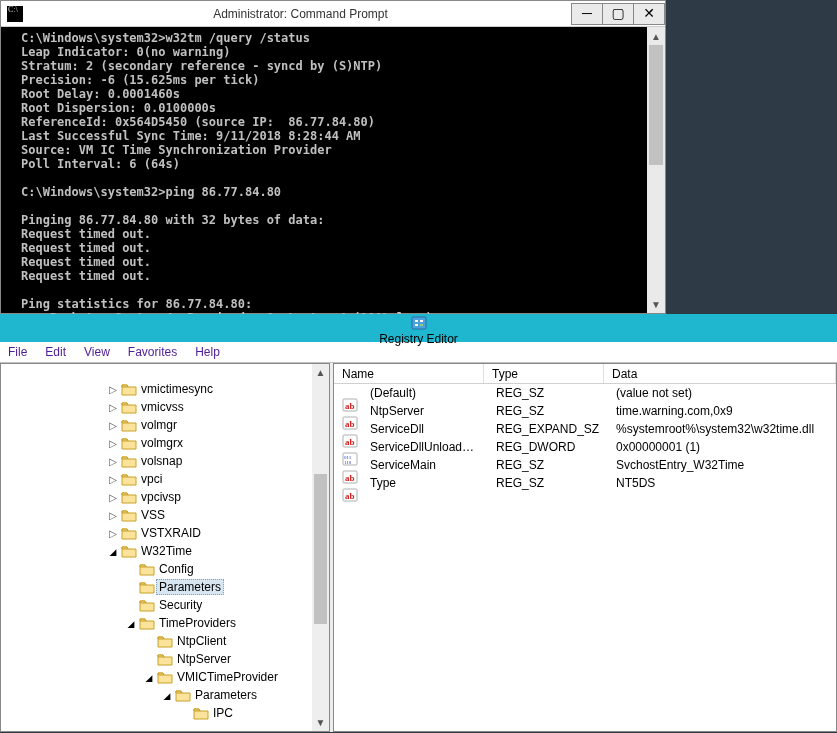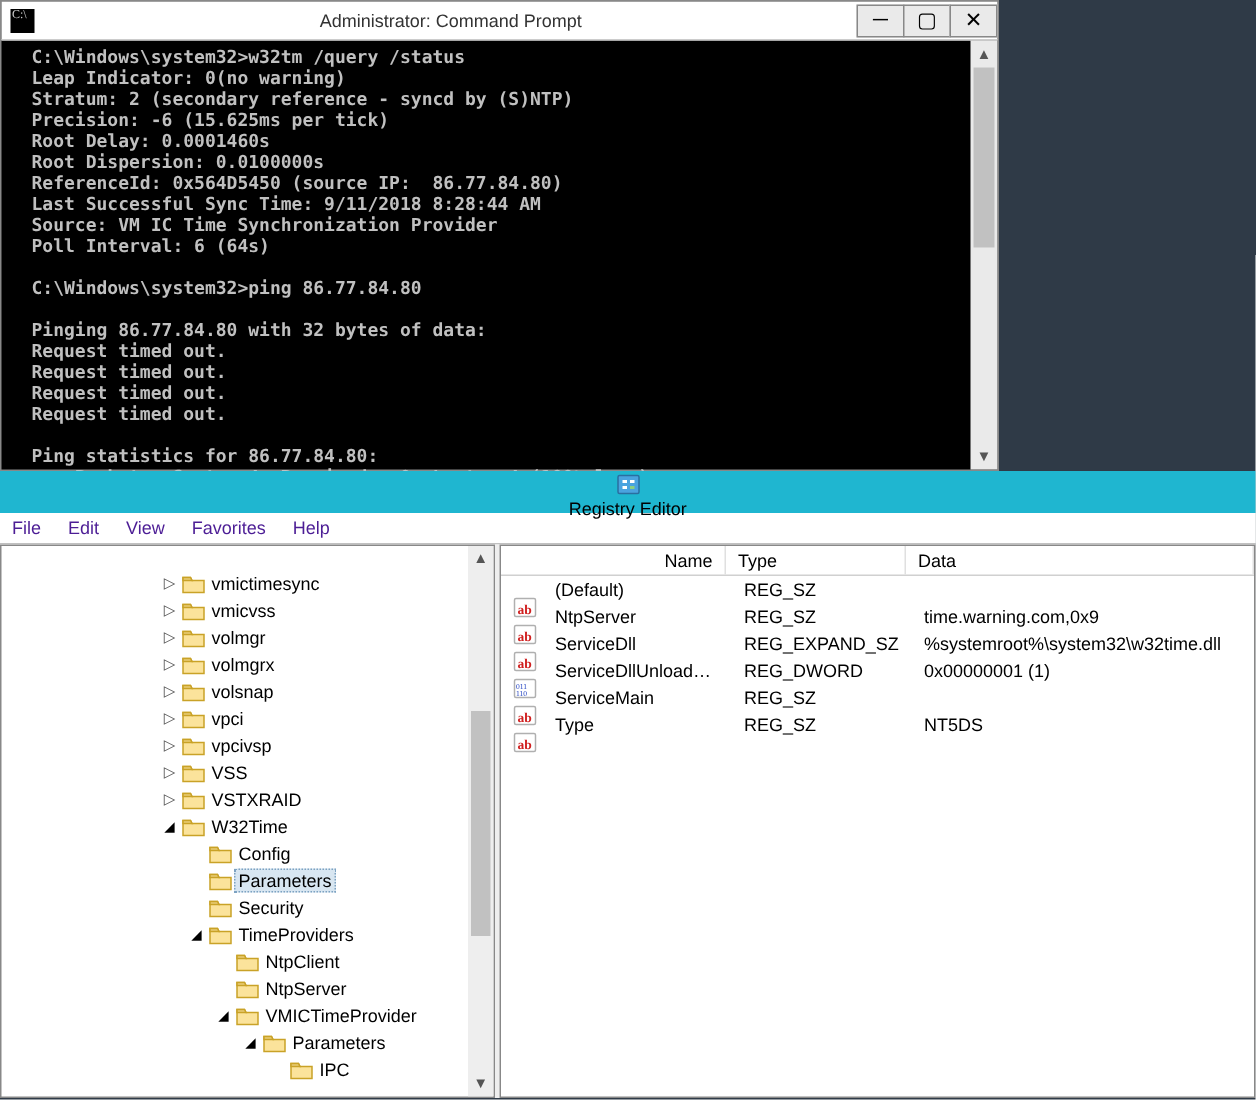--- a/index.html
+++ b/index.html
@@ -42,21 +42,21 @@
   .twisty.open::before   { content:"◢"; color:#000; font-size:9px; }
   .twisty.none { visibility:hidden; }
   .folder { width:16px; height:14px; margin:0 4px 0 2px; }
   .folder svg { display:block; }
   .label { font-size:12px; color:#000; }
   .row.selected .label { background:#d8e6f1; border:1px dotted #7da2c1; padding:0 2px; margin-left:-3px; }
 
   
   .listhdr { display:flex; height:20px; border-bottom:1px solid #d0d0d0; font-size:12px; color:#000; }
   .listhdr .col { padding:3px 8px; border-right:1px solid #e0e0e0; }
-  .colname { width:150px;text-align:right; }
+  .colname { width:150px; }
   .coltype { width:120px; }
   .coldata { flex:1; }
   .listrow { display:flex; height:18px; align-items:center; font-size:12px; }
   .listrow .cell { padding:0 8px; white-space:nowrap; overflow:hidden; text-overflow:ellipsis; }
   .listrow .valicon { width:16px; height:16px; margin-left:8px; margin-right:4px; flex-shrink:0;margin-top:24px; }
   .listrow .cname { width:126px; }
   .listrow .ctype { width:120px; }
   .listrow .cdata { flex:1; }
 
   
@@ -385,20 +385,21 @@
         <div class="col coldata">Data</div>
       </div>
       <div id="valbody">
           <div class="listrow">
             <span class="valicon"><svg width="16" height="16" viewBox="0 0 16 16">
                 <rect x="1" y="2" width="14" height="12" rx="1" fill="#fff" stroke="#b0b0b0"></rect>
                 <text x="3" y="12" font-size="9" font-family="Tahoma" fill="#d02020" font-weight="bold">ab</text>
               </svg></span>
             <span class="cell cname">(Default)</span>
             <span class="cell ctype">REG_SZ</span>
+            <span class="cell cdata">(value not set)</span>
           </div>
           <div class="listrow">
             <span class="valicon"><svg width="16" height="16" viewBox="0 0 16 16">
                 <rect x="1" y="2" width="14" height="12" rx="1" fill="#fff" stroke="#b0b0b0"></rect>
                 <text x="3" y="12" font-size="9" font-family="Tahoma" fill="#d02020" font-weight="bold">ab</text>
               </svg></span>
             <span class="cell cname">NtpServer</span>
             <span class="cell ctype">REG_SZ</span>
             <span class="cell cdata">time.warning.com,0x9</span>
           </div>
@@ -421,20 +422,21 @@
             <span class="cell ctype">REG_DWORD</span>
             <span class="cell cdata">0x00000001 (1)</span>
           </div>
           <div class="listrow">
             <span class="valicon"><svg width="16" height="16" viewBox="0 0 16 16">
                 <rect x="1" y="2" width="14" height="12" rx="1" fill="#fff" stroke="#b0b0b0"></rect>
                 <text x="3" y="12" font-size="9" font-family="Tahoma" fill="#d02020" font-weight="bold">ab</text>
               </svg></span>
             <span class="cell cname">ServiceMain</span>
             <span class="cell ctype">REG_SZ</span>
+            <span class="cell cdata">SvchostEntry_W32Time</span>
           </div>
           <div class="listrow">
             <span class="valicon"><svg width="16" height="16" viewBox="0 0 16 16">
                 <rect x="1" y="2" width="14" height="12" rx="1" fill="#fff" stroke="#b0b0b0"></rect>
                 <text x="3" y="12" font-size="9" font-family="Tahoma" fill="#d02020" font-weight="bold">ab</text>
               </svg></span>
             <span class="cell cname">Type</span>
             <span class="cell ctype">REG_SZ</span>
             <span class="cell cdata">NT5DS</span>
           </div>

